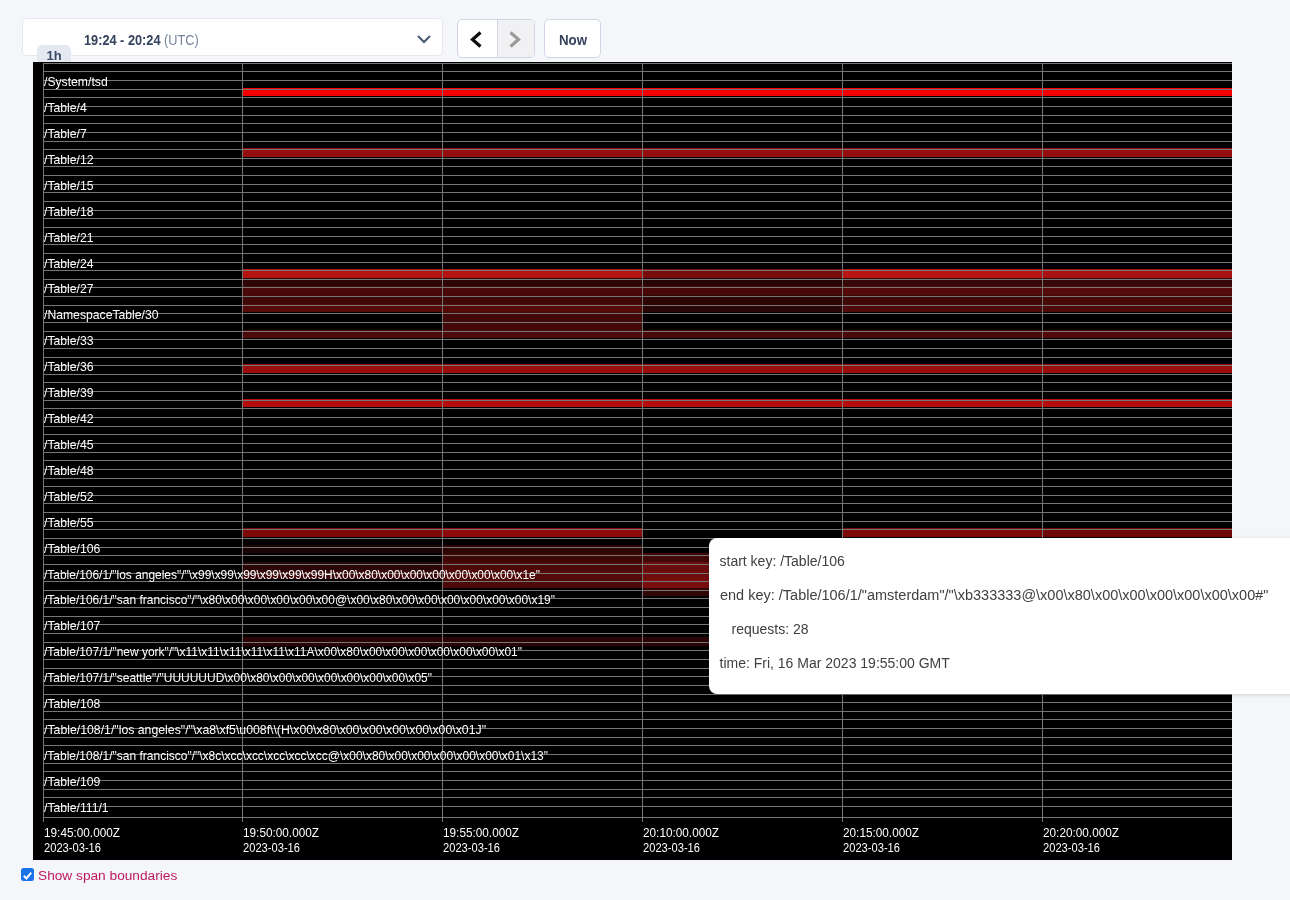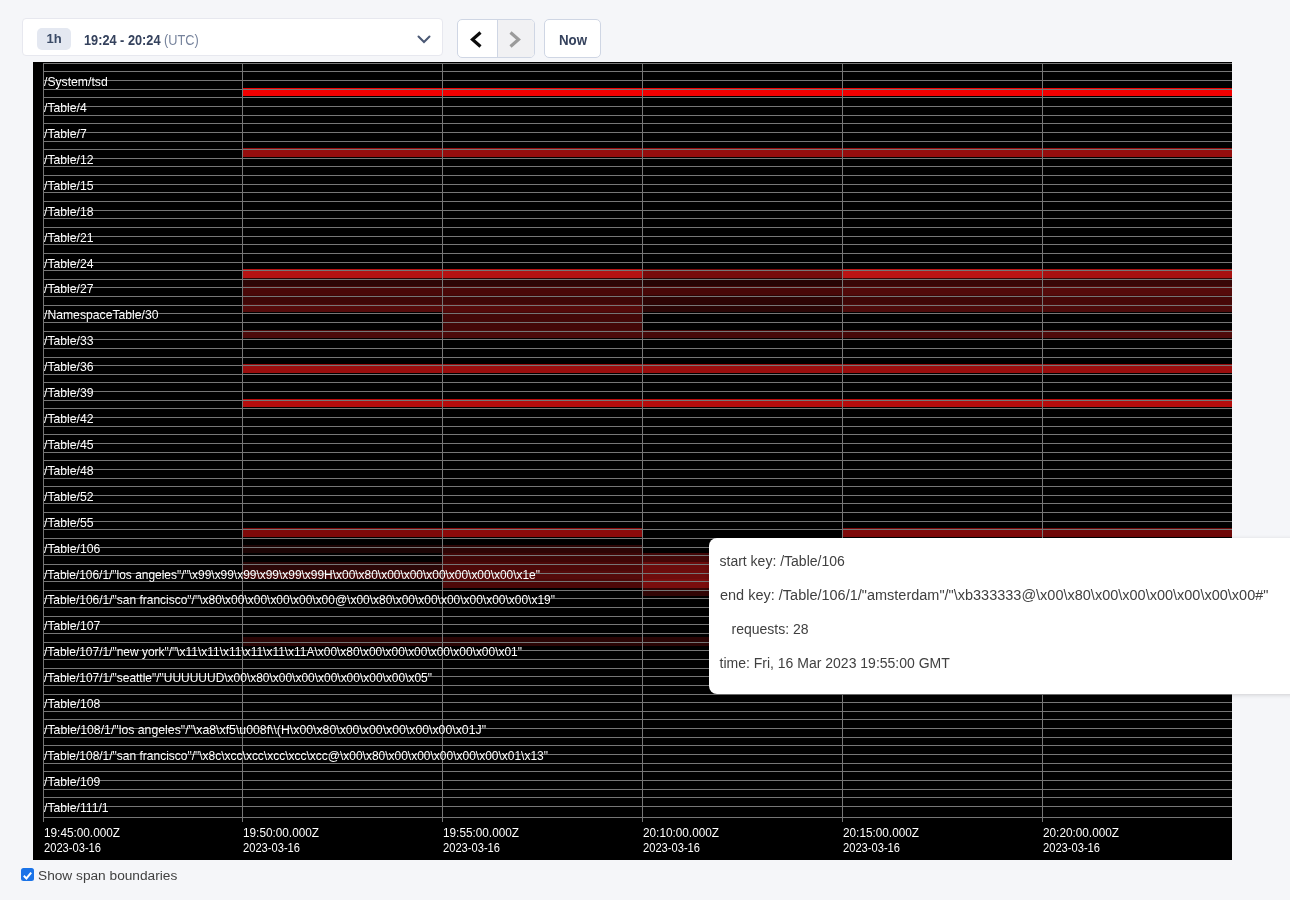--- a/index.html
+++ b/index.html
@@ -1,30 +1,30 @@
 <!DOCTYPE html>
 <html><head>
 <meta charset="utf-8">
 <style>
 * { margin:0; padding:0; box-sizing:border-box; }
 html,body { width:1290px; height:900px; background:#f5f6f9; font-family:"Liberation Sans", sans-serif; position:relative; overflow:hidden; }
 .abs { position:absolute; }
 #dropdown { left:22px; top:18px; width:421px; height:38px; background:#fff; border:1px solid #e7e8ef; border-radius:4px; }
-#badge { left:37px; top:28px; width:34px; height:22px; background:#e4e8f1; border-radius:5px; color:#3a4a66; font-size:13px; font-weight:bold; text-align:center; line-height:22px; }
+#badge { left:37px; top:45px; width:34px; height:22px; background:#e4e8f1; border-radius:5px; color:#3a4a66; font-size:13px; font-weight:bold; text-align:center; line-height:22px; }
 #timetext { left:84px; top:32px; font-size:14px; font-weight:bold; color:#35425d; transform:scaleX(0.91); transform-origin:0 0; white-space:pre; }
 #timetext .utc { font-weight:normal; color:#76839c; }
 #btngroup { left:457px; top:19px; width:78px; height:39px; background:#fff; border:1px solid #cfd6e4; border-radius:5px; overflow:hidden; }
 #btnr { position:absolute; left:38.5px; top:0; width:39.5px; height:39px; background:#f1f1f3; border-left:1px solid #cfd6e4; }
 #nowbtn { left:544px; top:19px; width:57px; height:39px; background:#fff; border:1px solid #cfd6e4; border-radius:5px; }
 #nowtxt { left:559px; top:32px; font-size:14px; font-weight:bold; color:#35425d; transform:scaleX(0.95); transform-origin:0 0; }
 #heatmap { left:21px; top:62px; width:1199px; height:798px;padding-left:12px; }
 #tooltip { left:709px; top:538px; width:647px; height:156px; background:#fff; border-radius:8px; box-shadow:0 1px 4px rgba(0,0,0,0.16); color:#404040; font-size:14px; }
 #tooltip p { position:absolute; left:10.5px; white-space:pre; }
 #cb { left:21px; top:868px; width:13px; height:13px; background:#1a73e8; border-radius:2.5px; }
-#cbtext { left:38px; top:868px; font-size:13.7px; color:#404040; }
+#cbtext { left:38px; top:868px; font-size:13.7px; color:#be185d; }
 </style>
 </head>
 <body>
 <div class="abs" id="dropdown"></div>
 <div class="abs" id="badge">1h</div>
 <div class="abs" id="timetext">19:24 - 20:24 <span class="utc">(UTC)</span></div>
 <svg class="abs" style="left:417px;top:35px" width="14" height="9">
     <path d="M1.5 1.5 L7 7 L12.5 1.5" stroke="#4a5874" stroke-width="2" fill="none" stroke-linecap="round"></path>
   </svg>
 <div class="abs" id="btngroup">

